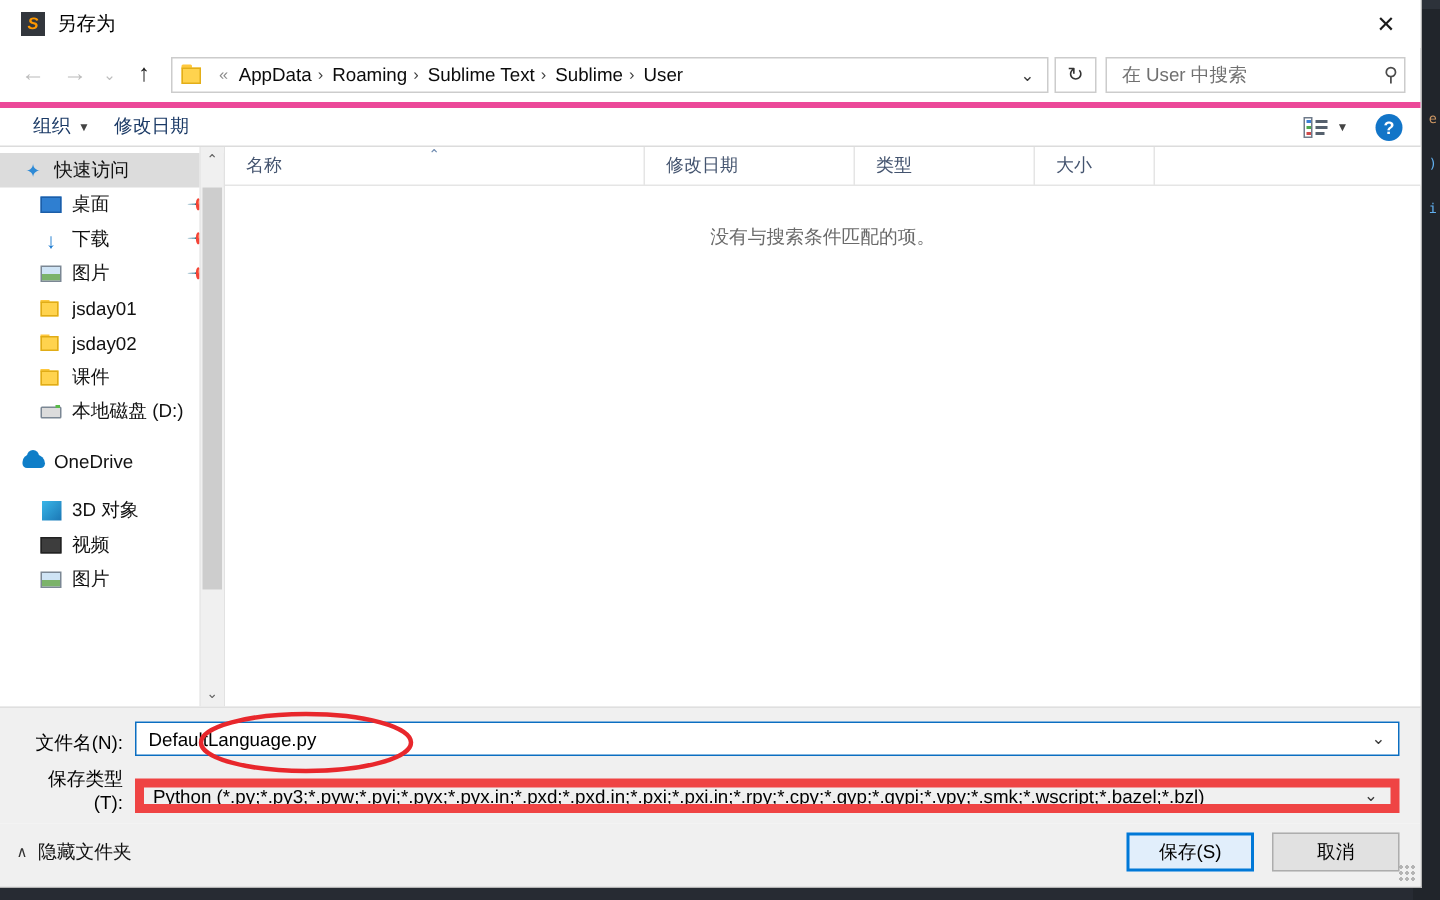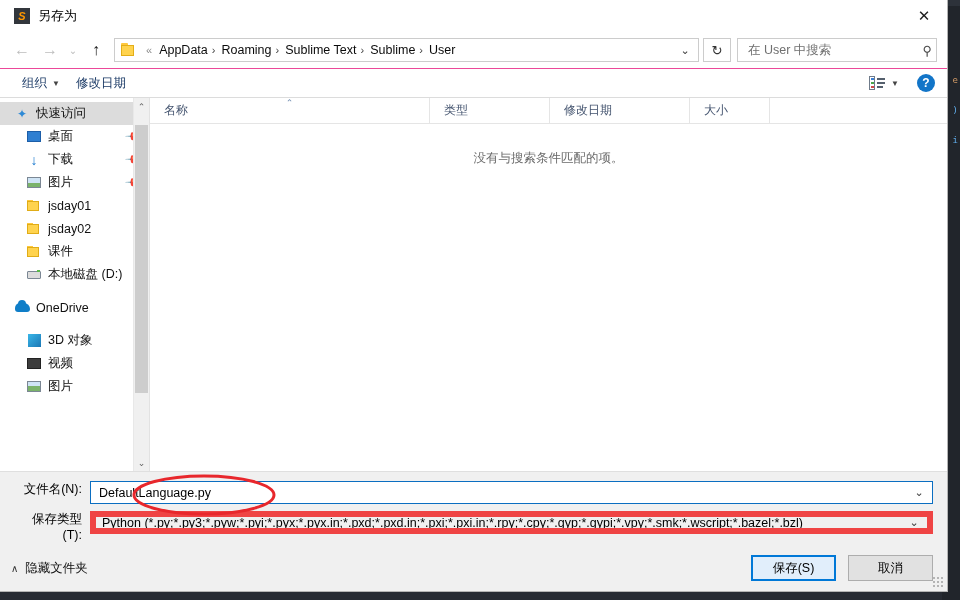--- a/index.html
+++ b/index.html
@@ -129,21 +129,21 @@
     flex: 1 1 auto; border: none; outline: none;
     font-family: inherit; font-size: 12.5px; color: #111;
     min-width: 0; background: transparent;
   }
   .searchbox input::placeholder { color: #707070; }
   .search-icon { color: #4a4a4a; font-size: 13px; padding-left: 2px; }
 
   
   .toolbar {
     height: 30px; flex: 0 0 30px;
-    border-top: 1px solid #ec4899;
+    border-top: 4px solid #ec4899;
     border-bottom: 1px solid #dcdcdc;
     display: flex; align-items: center;
     padding: 0 8px 0 14px;
     background: #ffffff;
   }
   .tb-item {
     font-size: 12.5px; color: #1b3a66; padding: 3px 8px;
     display: flex; align-items: center; gap: 5px; cursor: default;
   }
   .tb-caret { font-size: 8px; color: #444; }
@@ -269,21 +269,21 @@
 
   
   .bottom {
     flex: 0 0 auto;
     background: #f0f0f0;
     border-top: 1px solid #dfdfdf;
     padding: 9px 14px 0 14px;
     position: relative;
   }
   .form-row {
-    display: flex; align-items: flex-start; margin-bottom: 7px;
+    display: flex; align-items: flex-end; margin-bottom: 7px;
   }
   .form-label {
     width: 76px; flex: 0 0 76px; text-align: right;
     font-size: 12.5px; color: #000; padding-right: 8px;
   }
   .filename-input {
     flex: 1 1 auto; height: 23px;
     border: 1px solid #0b6ec1; background: #fff;
     display: flex; align-items: center;
     padding: 0 2px 0 6px;
@@ -520,25 +520,25 @@
         <div class="sb-arrow" style="position:absolute; bottom:0; left:0; right:0;">⌄</div>
       </div>
     </div>
 
     <div class="filepane">
       <div class="colheaders" id="col-headers">
           <div class="colh" style="width: 280px; flex: 0 0 280px;">
             <span class="sort-caret">⌃</span>
             <span>名称</span>
           </div>
+          <div class="colh" style="width: 140px; flex: 0 0 140px;">
+            <span>修改日期</span>
+          </div>
           <div class="colh" style="width: 120px; flex: 0 0 120px;">
             <span>类型</span>
-          </div>
-          <div class="colh" style="width: 140px; flex: 0 0 140px;">
-            <span>修改日期</span>
           </div>
           <div class="colh" style="width: 80px; flex: 0 0 80px;">
             <span>大小</span>
           </div>
         </div>
       <div class="emptymsg">没有与搜索条件匹配的项。</div>
     </div>
   </div>
 
   <div class="bottom">

